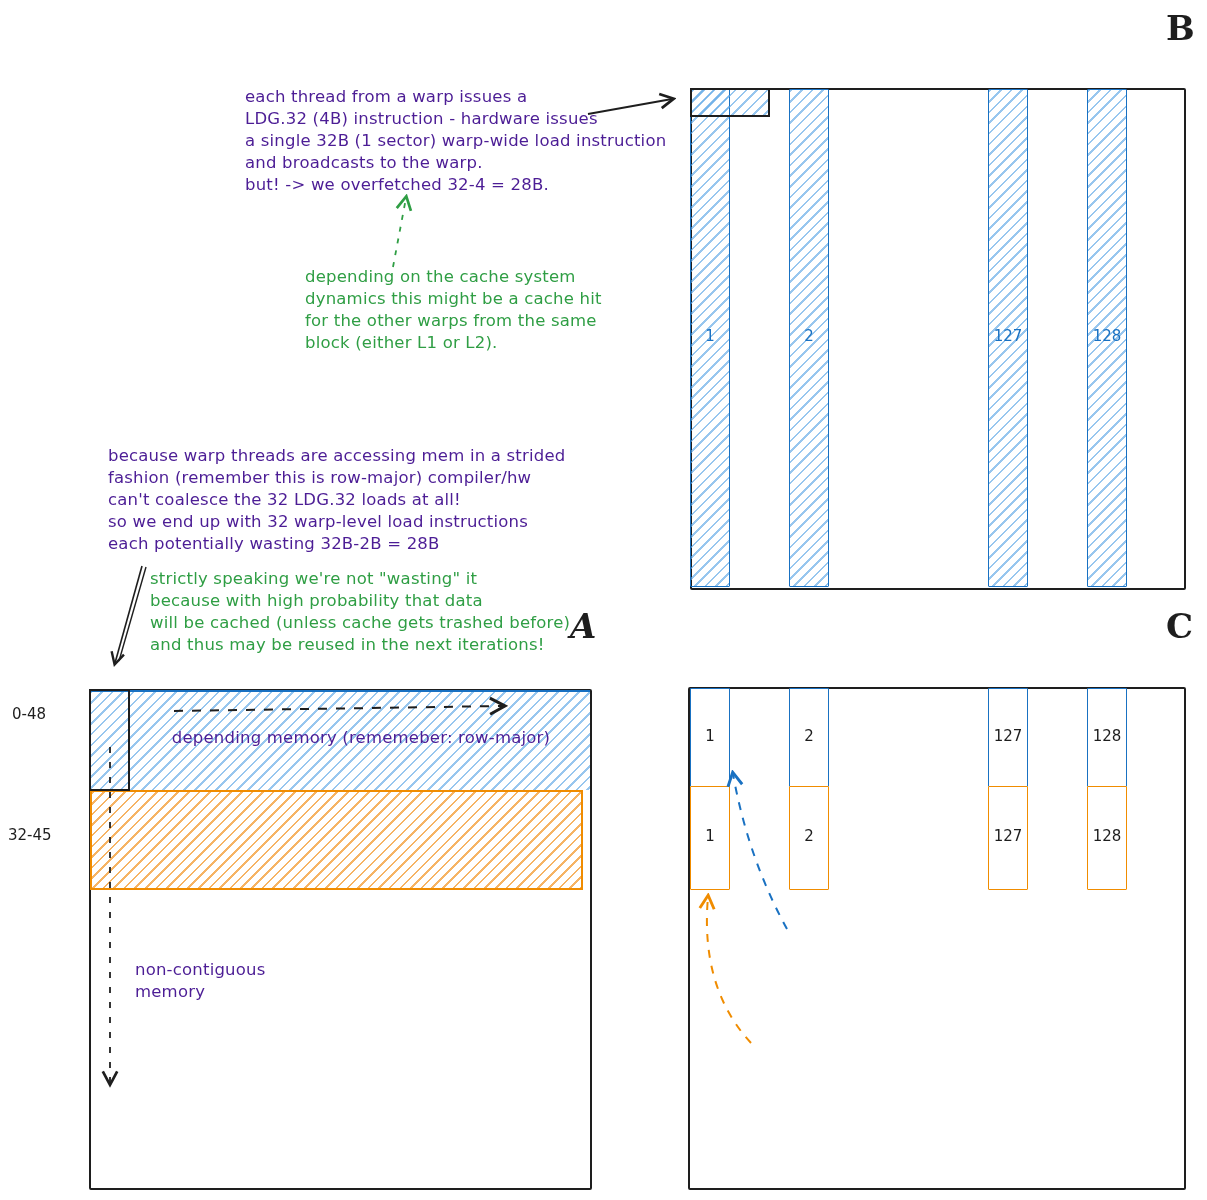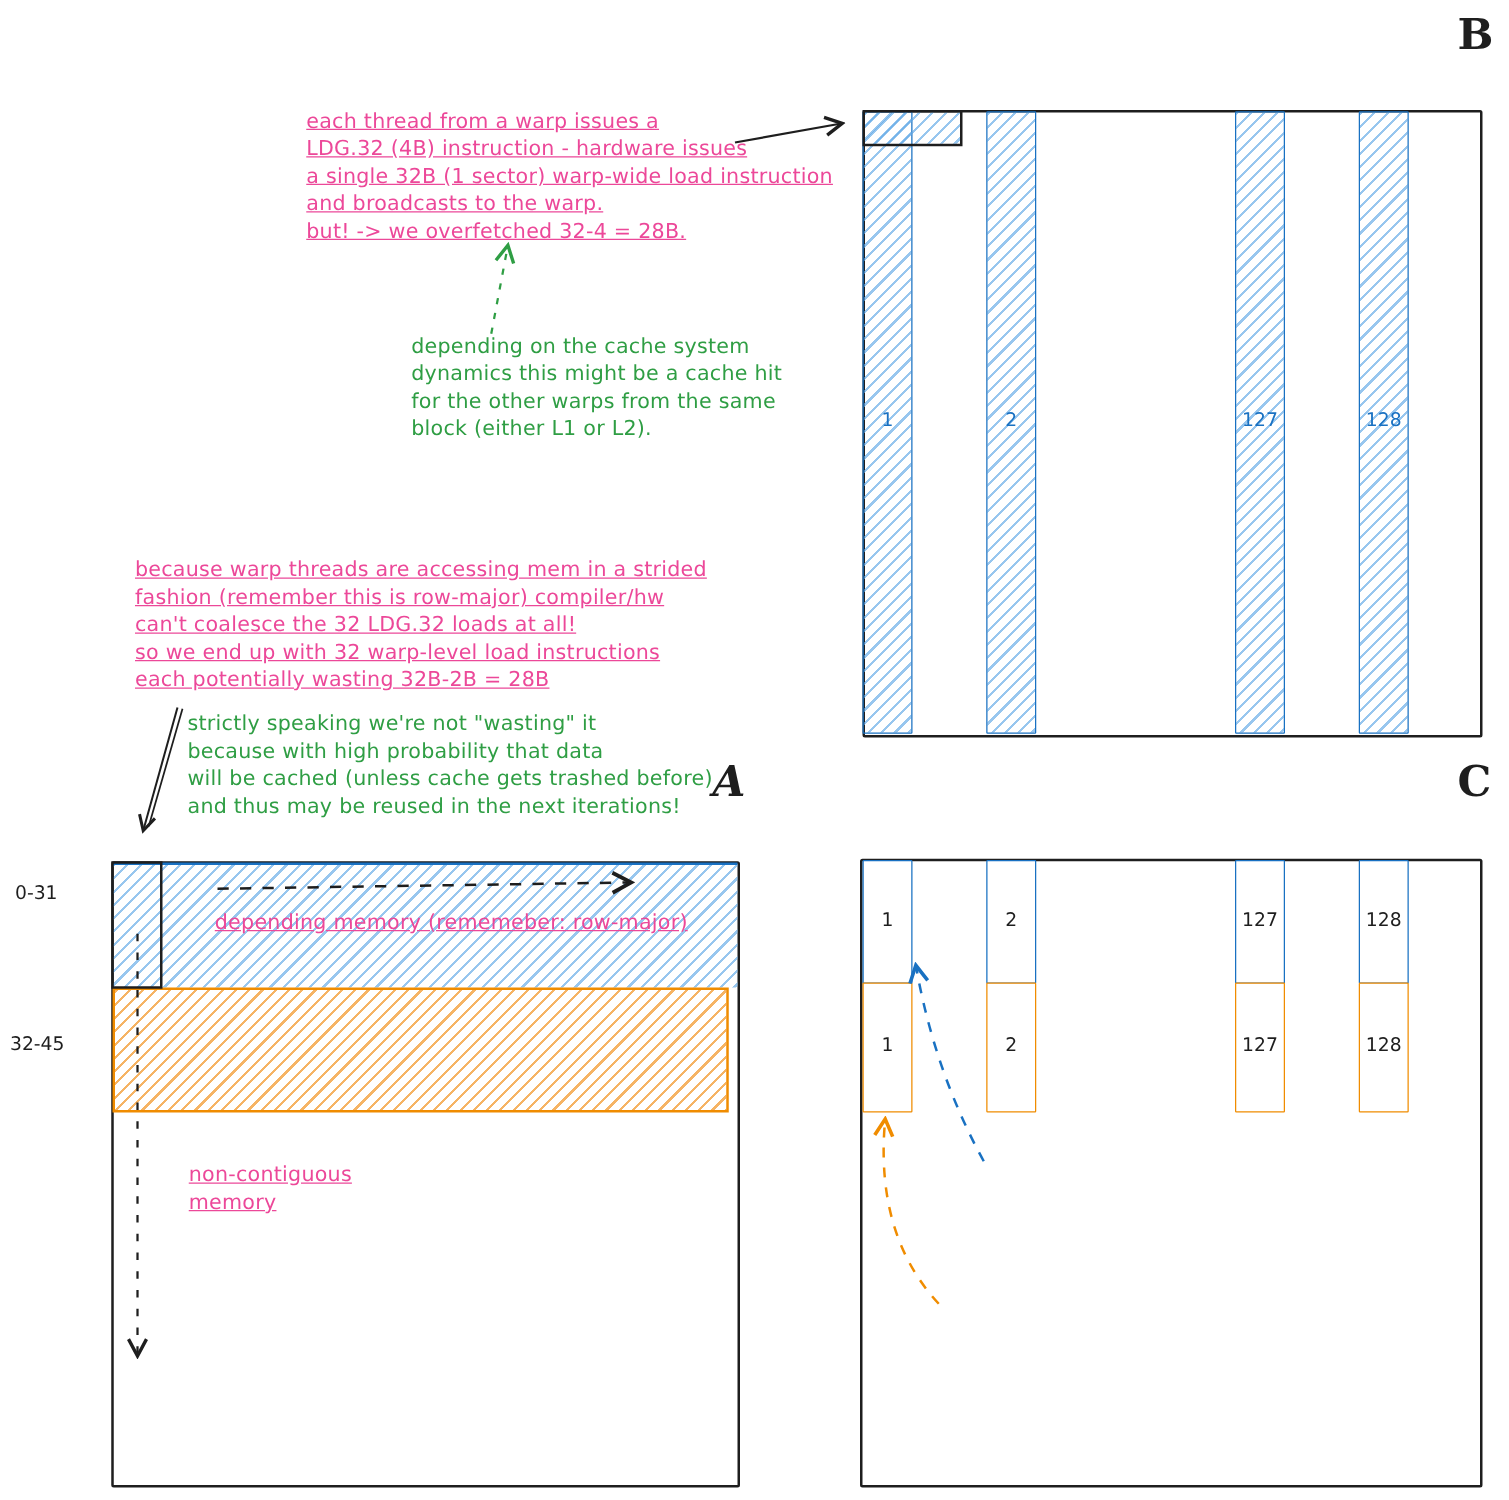--- a/index.html
+++ b/index.html
@@ -1,20 +1,20 @@
 <!DOCTYPE html>
 <html><head>
 <meta charset="utf-8">
 <style>
   html,body{margin:0;padding:0;background:#ffffff;}
   #canvas{position:relative;width:1207px;height:1200px;background:#ffffff;overflow:hidden;
           font-family:"DejaVu Sans",sans-serif;color:#1e1e1e;}
   .abs{position:absolute;}
   .note{font-size:16.5px;line-height:22px;white-space:pre-line;letter-spacing:.2px;}
-  .note.black{color:#ec4899;text-decoration:underline;}
+  .note.black{color:#4c1d95;}
   .note.green{color:#2f9e44;}
   .note.blue{color:#1a74c4;}
   .note.orange{color:#f08c00;}
   .big-letter{font-family:"DejaVu Serif",serif;font-size:34px;font-weight:bold;color:#1e1e1e;}
   .matrix{position:absolute;border:2.5px solid #1e1e1e;border-radius:2px;background:#fff;box-sizing:border-box;}
   .hatch-blue{background-image:repeating-linear-gradient(135deg,rgba(96,168,230,0.65) 0px,rgba(96,168,230,0.65) 1.8px,rgba(255,255,255,0) 1.8px,rgba(255,255,255,0) 7.5px);}
   .hatch-orange{background-image:repeating-linear-gradient(135deg,rgba(242,148,35,0.70) 0px,rgba(242,148,35,0.70) 1.8px,rgba(255,255,255,0) 1.8px,rgba(255,255,255,0) 7.5px);}
   .bcol{position:absolute;top:-1px;height:498px;width:40px;border:1.6px solid #1971c2;border-radius:1px;box-sizing:border-box;}
   .bcol .num{position:absolute;top:237px;left:0;width:100%;text-align:center;font-size:15px;color:#1971c2;}
   .ccell{position:absolute;width:40px;box-sizing:border-box;border-radius:1px;background:#fff;}
@@ -29,21 +29,21 @@
 </head>
 <body>
 
 <div id="canvas">
 
   <div class="abs note black" style="left:245px;top:86px;">each thread from a warp issues a
 LDG.32 (4B) instruction - hardware issues
 a single 32B (1 sector) warp-wide load instruction
 and broadcasts to the warp.
 but! -&gt; we overfetched 32-4 = 28B.</div>
-  <div class="abs note green" style="left:305px;top:266px;margin-left:24px;">depending on the cache system
+  <div class="abs note green" style="left:305px;top:266px;">depending on the cache system
 dynamics this might be a cache hit
 for the other warps from the same
 block (either L1 or L2).</div>
   <div class="abs note black" style="left:108px;top:445px;">because warp threads are accessing mem in a strided
 fashion (remember this is row-major) compiler/hw
 can't coalesce the 32 LDG.32 loads at all!
 so we end up with 32 warp-level load instructions
 each potentially wasting 32B-2B = 28B</div>
   <div class="abs note green" style="left:150px;top:568px;">strictly speaking we're not "wasting" it
 because with high probability that data
@@ -76,24 +76,24 @@
         <div class="num">128</div>
       </div>
     <div class="hatch-blue" style="position:absolute;left:-2px;top:-2px;width:80px;height:29px;border:2px solid #1e1e1e;box-sizing:border-box;"></div>
   </div>
 
   <div class="matrix" style="left:89px;top:689px;width:503px;height:501px;">
     <div class="hatch-blue" style="position:absolute;left:-1px;top:-1px;width:500px;height:100px;border-top:2.5px solid #1971c2;box-sizing:border-box;"></div>
     <div class="hatch-orange" style="position:absolute;left:-1px;top:99px;width:493px;height:100px;border:2px solid #f08c00;box-sizing:border-box;"></div>
     <div style="position:absolute;left:-2px;top:-2px;width:41px;height:102px;border:2px solid #1e1e1e;box-sizing:border-box;"></div>
     <div class="note black" style="position:absolute;left:60px;top:36px;width:420px;text-align:center;">depending memory (rememeber: row-major)</div>
-    <div class="note black" style="position:absolute;left:44px;top:238px;margin-left:16px;">non-contiguous
+    <div class="note black" style="position:absolute;left:44px;top:268px;">non-contiguous
 memory</div>
   </div>
-  <div class="abs side-label" style="left:12px;top:705px;">0-31</div>
+  <div class="abs side-label" style="left:12px;top:705px;">0-48</div>
   <div class="abs side-label" style="left:8px;top:826px;">32-45</div>
 
   <div class="matrix" style="left:688px;top:687px;width:498px;height:503px;">
     <div class="ccell bluecell" style="left:0px;">
         <div class="num">1</div>
       </div>
     <div class="ccell bluecell" style="left:99px;">
         <div class="num">2</div>
       </div>
     <div class="ccell bluecell" style="left:298px;">

